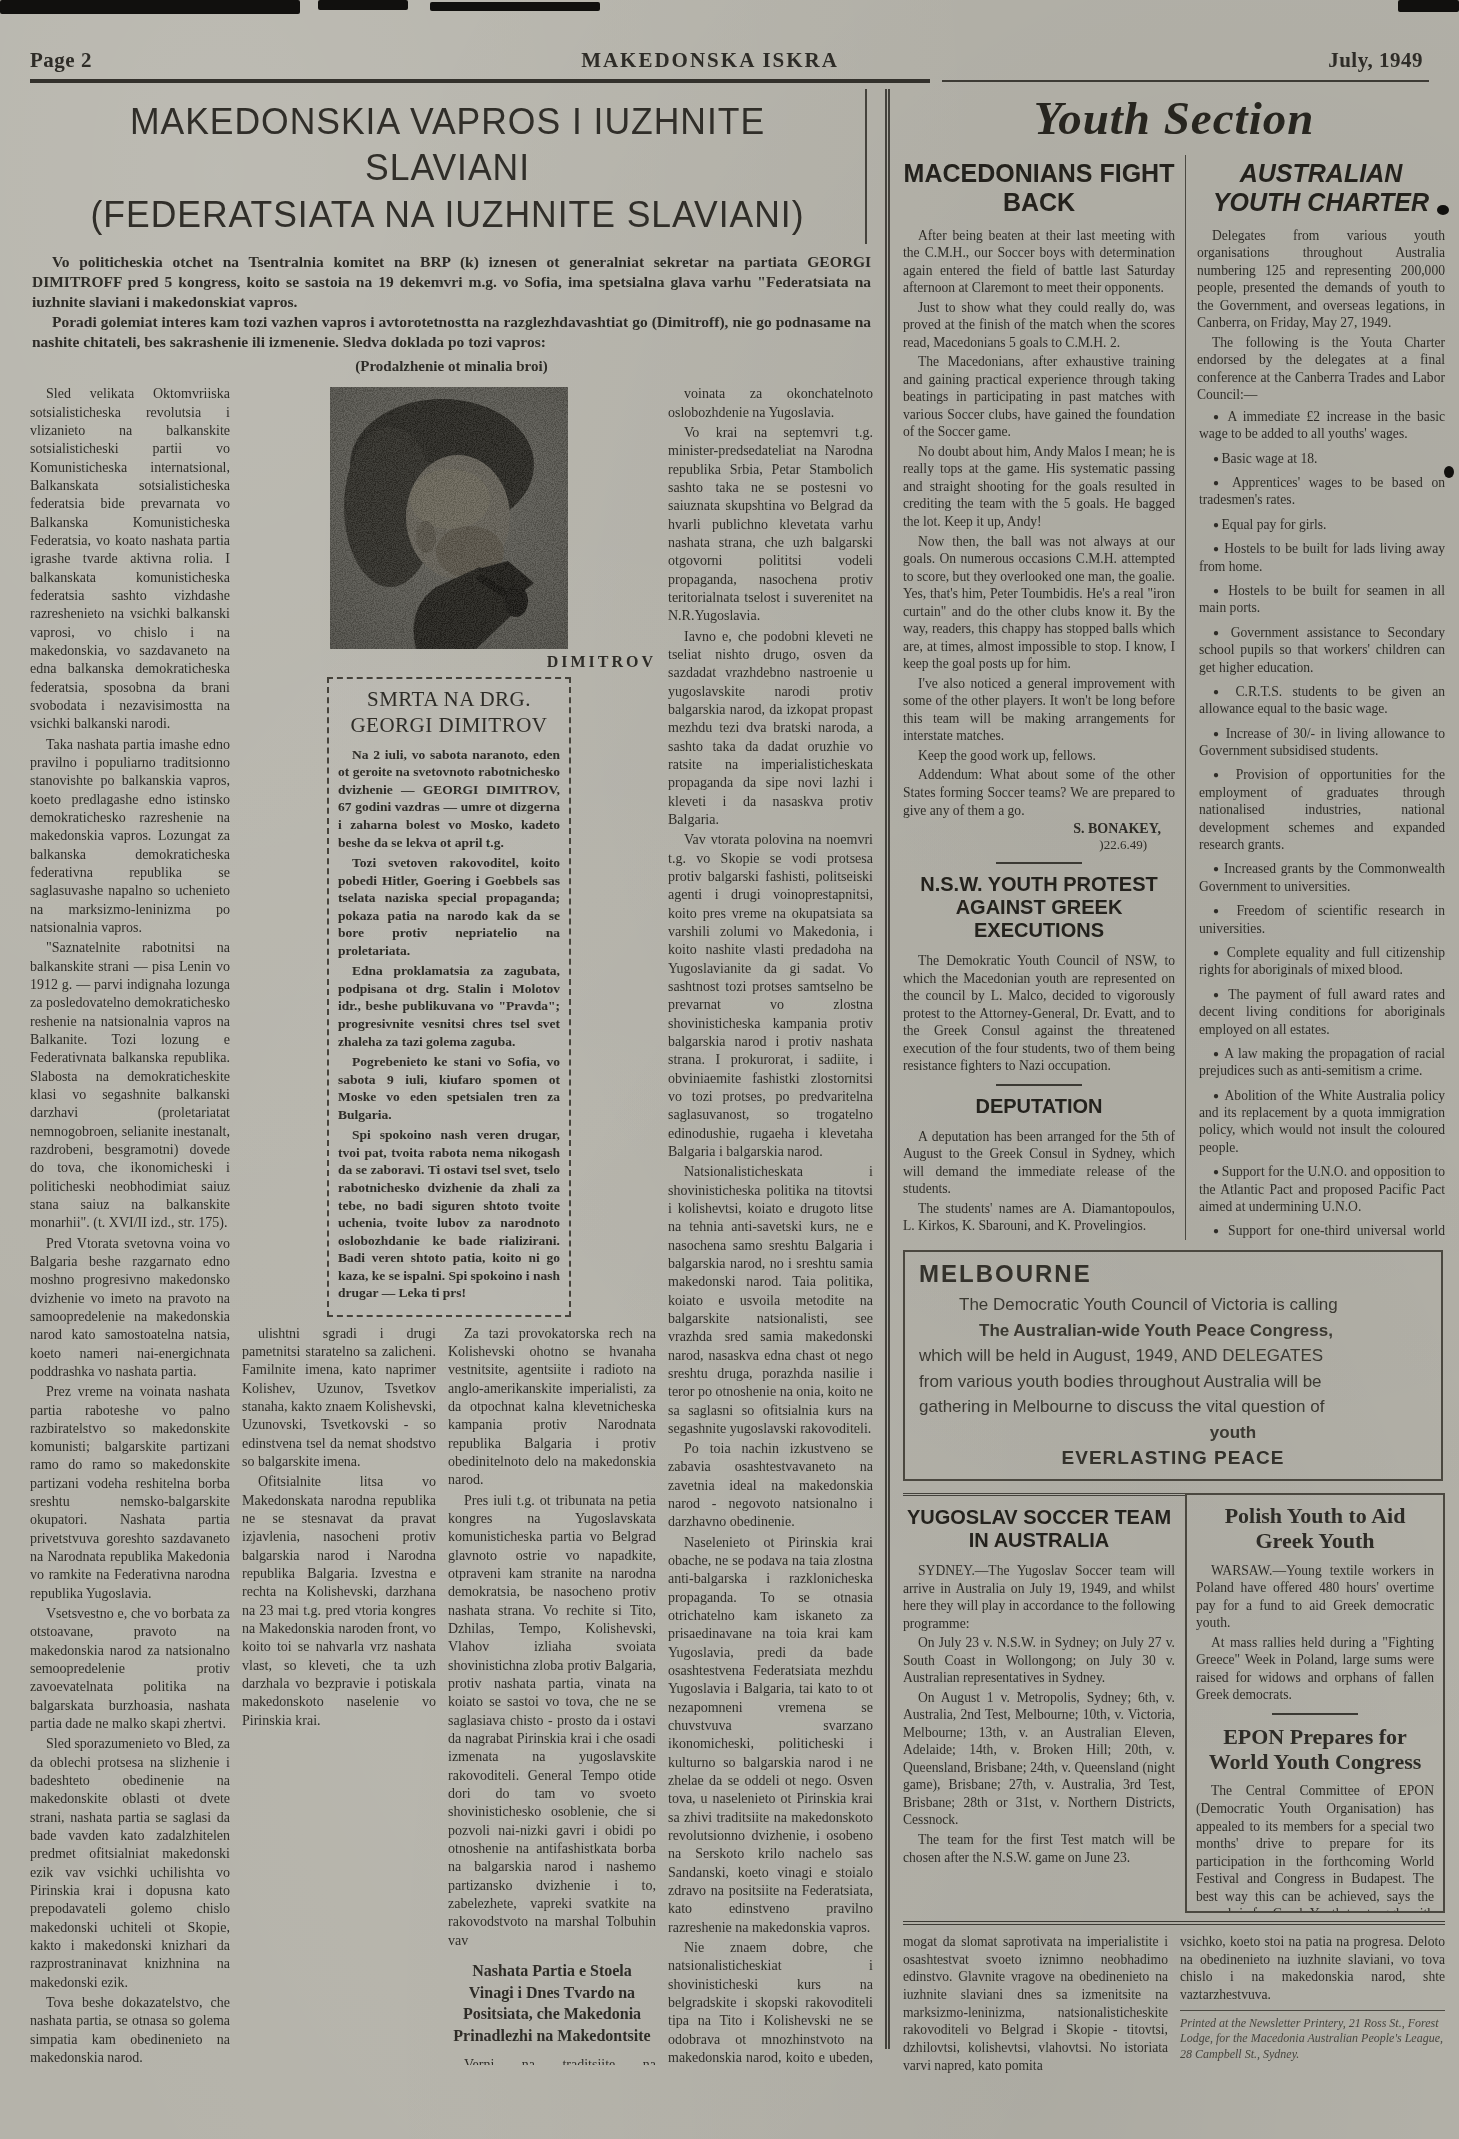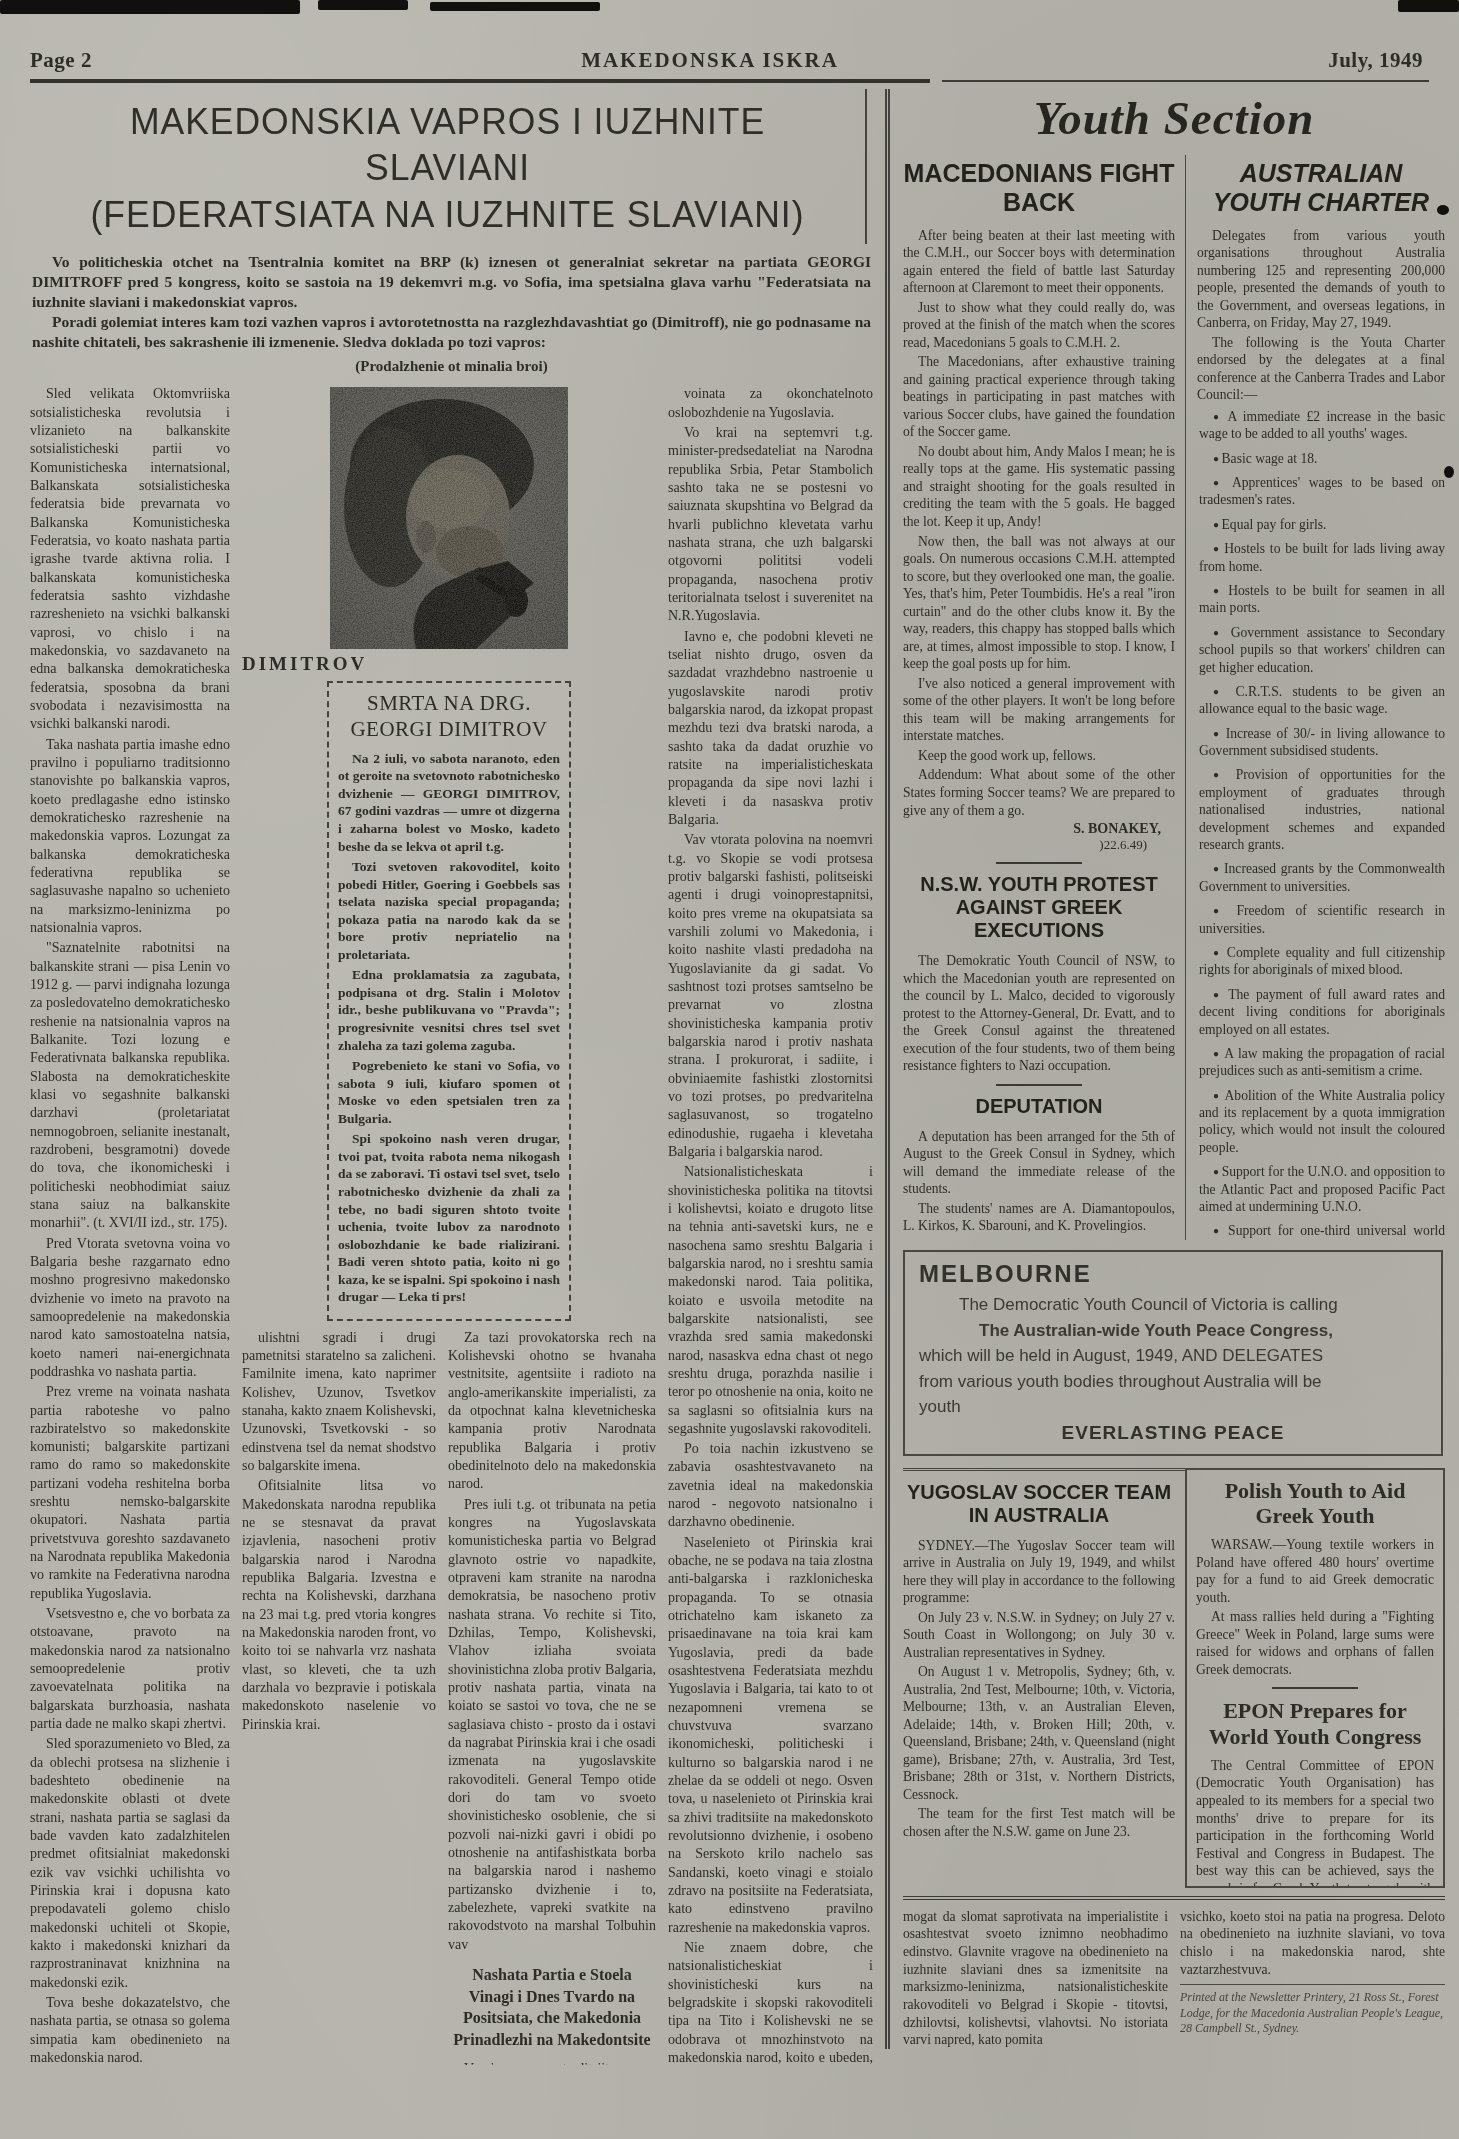--- a/index.html
+++ b/index.html
@@ -47,21 +47,21 @@
   .intro-note{text-align:center;font-weight:700;font-size:15px;margin:6px 0 10px;}
 
   .body-cols{display:flex;gap:12px;height:1680px;overflow:hidden;}
   .bcol{text-align:justify;font-size:14px;line-height:1.31;overflow:hidden;}
   .bcol p{margin:0 0 2px;text-indent:16px;}
   .col1{flex:0 0 200px;}
   .colmid{flex:0 0 414px;}
   .col4{flex:0 0 205px;}
 
   .photo{width:238px;height:262px;margin:2px auto 4px;display:block;}
-  .photo-caption{text-align:left;font-weight:700;font-size:19px;letter-spacing:3px;margin:2px 0 6px;}
+  .photo-caption{text-align:right;font-weight:700;font-size:16px;letter-spacing:3px;margin:2px 0 6px;}
 
   .obit-box{width:222px;margin:4px auto 8px;border:2px dashed #45423a;
     padding:8px 9px 10px;background:rgba(255,255,255,.04);}
   .obit-title{font-weight:400;font-size:21px;text-align:center;line-height:1.2;
     margin:0 0 8px;letter-spacing:.5px;}
   .obit-box p{margin:0 0 3px;text-indent:14px;font-weight:700;font-size:13.5px;
     line-height:1.3;text-align:justify;}
 
   .mid-bottom{display:flex;gap:12px;margin-top:4px;height:1300px;overflow:hidden;}
   .mid-c2{flex:0 0 194px;}
@@ -287,20 +287,21 @@
         </div>
       </div>
 
       <div class="melbourne">
         <div class="melb-head">MELBOURNE</div>
         <div class="melb-lines">
             <div>The Democratic Youth Council of Victoria is calling</div>
             <div>The Australian-wide Youth Peace Congress,</div>
             <div>which will be held in August, 1949, AND DELEGATES</div>
             <div>from various youth bodies throughout Australia will be</div>
+            <div>gathering in Melbourne to discuss the vital question of</div>
             <div>youth</div>
           </div>
         <div class="melb-closing">EVERLASTING PEACE</div>
       </div>
 
       <div class="y-cols2">
         <div class="soccer">
           <div class="y-head small">YUGOSLAV SOCCER TEAM IN AUSTRALIA</div>
           <div class="ytext">
               <p>SYDNEY.—The Yugoslav Soccer team will arrive in Australia on July 19, 1949, and whilst here they will play in accordance to the following programme:</p>

